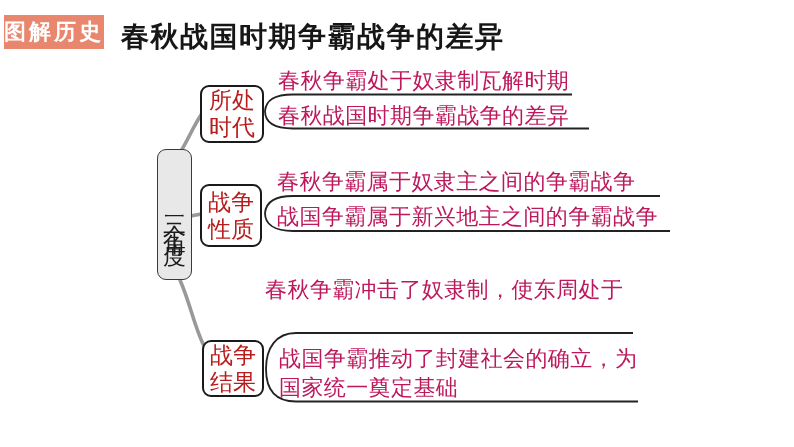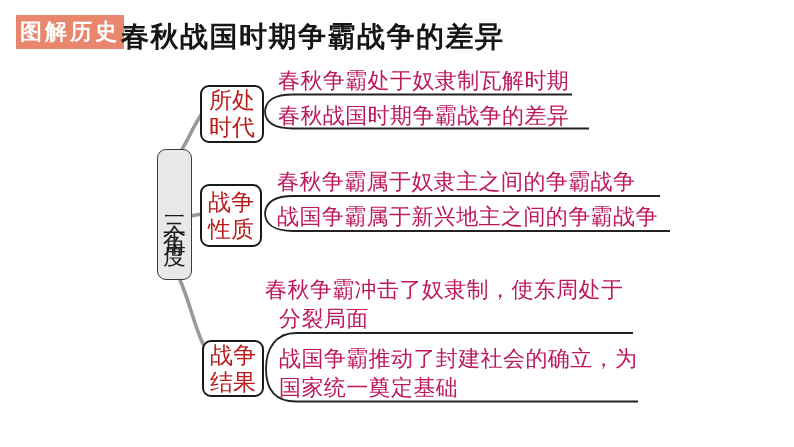--- a/index.html
+++ b/index.html
@@ -2,24 +2,24 @@
 <html><head>
 <meta charset="utf-8">
 <style>
   html,body{margin:0;padding:0;background:#ffffff;}
   #stage{
     position:relative;width:794px;height:447px;background:#ffffff;overflow:hidden;
     font-family:"Liberation Serif","DejaVu Serif",serif;color:#1c1c1c;
   }
   
   .badge{
-    position:absolute;left:4px;top:15px;width:108px;height:34px;
+    position:absolute;left:4px;top:15px;width:100px;height:34px;
     background:#e8876d;color:#ffffff;
     display:flex;align-items:center;justify-content:center;
-    font-size:22px;font-weight:bold;letter-spacing:3px;margin-left:12px;
+    font-size:22px;font-weight:bold;letter-spacing:3px;
   }
   .title{
     position:absolute;left:121px;top:18px;
     font-size:28px;font-weight:bold;letter-spacing:1.5px;color:#161616;
     white-space:nowrap;
   }
   
   #lines{position:absolute;left:0;top:0;pointer-events:none;}
   
   .root-node{
@@ -88,17 +88,16 @@
     <div>结果</div>
   </div>
 
   <div class="t" style="left:278px;top:70px">春秋争霸处于奴隶制瓦解时期</div>
   <div class="t" style="left:278px;top:105px">春秋战国时期争霸战争的差异</div>
 
   <div class="t" style="left:277px;top:171px">春秋争霸属于奴隶主之间的争霸战争</div>
   <div class="t" style="left:277px;top:206px">战国争霸属于新兴地主之间的争霸战争</div>
 
   <div class="t" style="left:265px;top:279px">春秋争霸冲击了奴隶制，使东周处于</div>
-  <div class="t" style="left:279px;top:308px">分裂局面</div>
   <div class="t" style="left:279px;top:348px">战国争霸推动了封建社会的确立，为</div>
   <div class="t" style="left:279px;top:377px">国家统一奠定基础</div>
 
 </div>
 
 </body></html>

